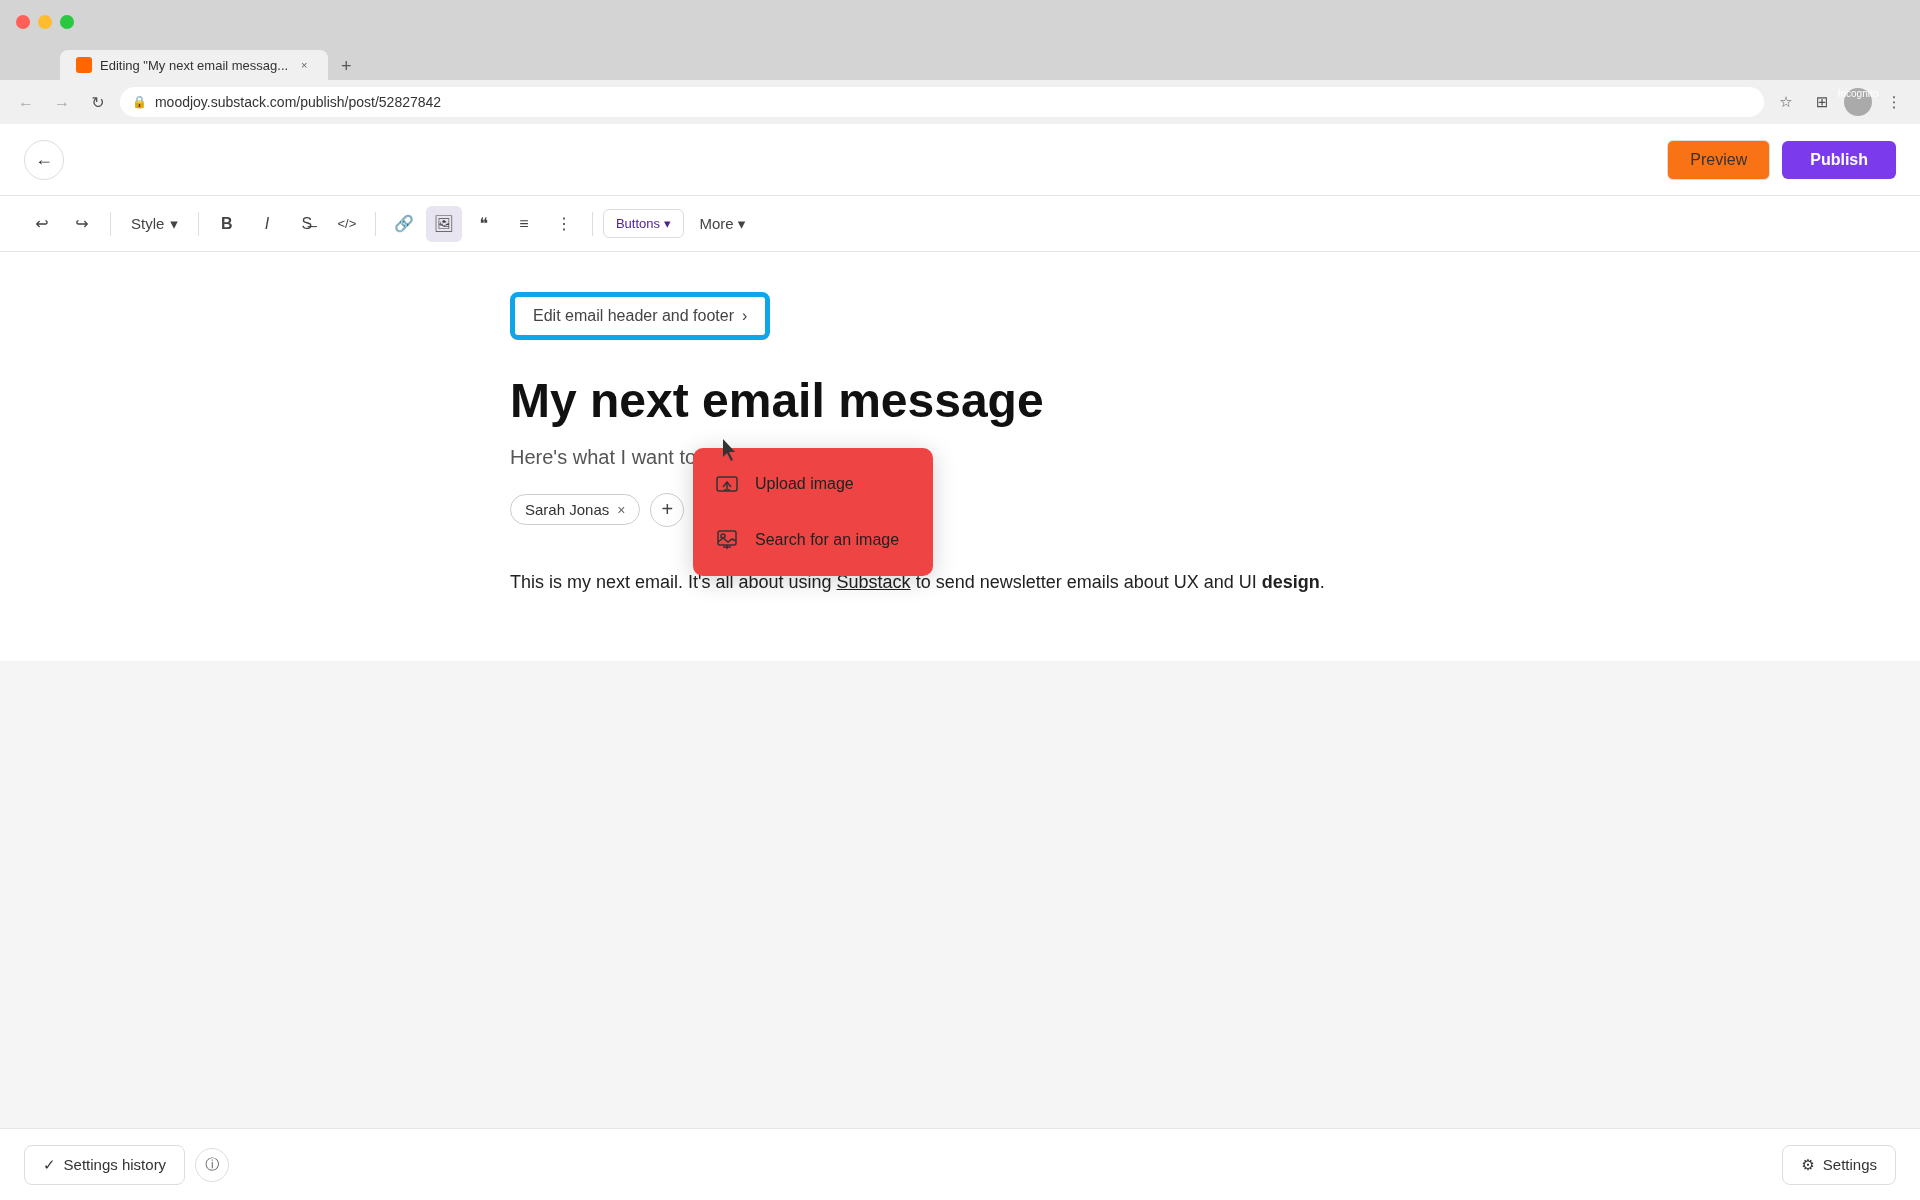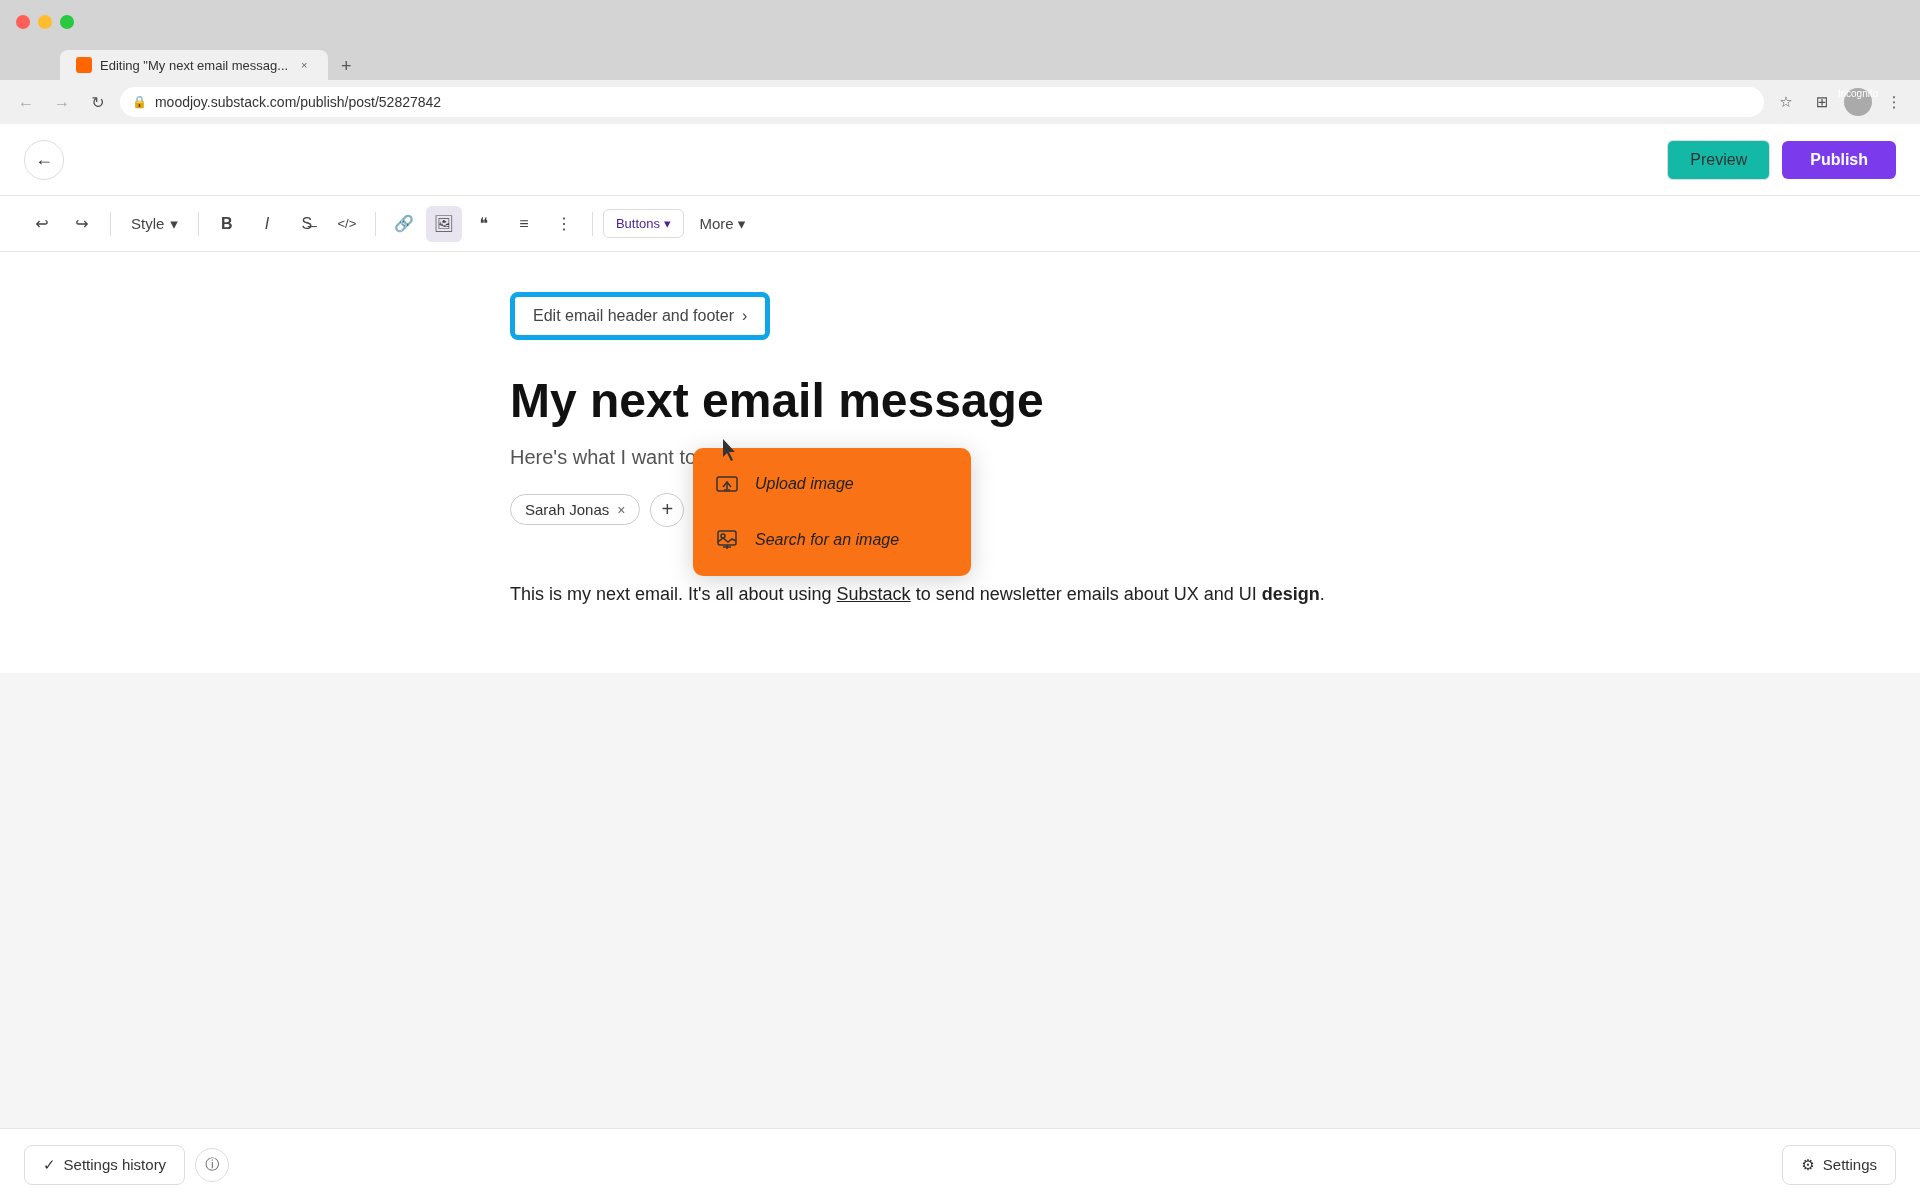--- a/index.html
+++ b/index.html
@@ -213,21 +213,21 @@
     .header-right {
       display: flex;
       align-items: center;
       gap: 12px;
     }
 
     .preview-btn {
       padding: 10px 22px;
       border: 1px solid #ddd;
       border-radius: 6px;
-      background: #14b8a6;
+      background: #f97316;
       font-size: 16px;
       cursor: pointer;
       color: #333;
     }
 
     .publish-btn {
       padding: 10px 28px;
       border-radius: 6px;
       background: #7c3aed;
       color: white;
@@ -337,21 +337,21 @@
     .post-subtitle {
       font-size: 20px;
       color: #555;
       margin-bottom: 24px;
     }
 
     .authors-row {
       display: flex;
       align-items: center;
       gap: 10px;
-      margin-bottom: 52px;
+      margin-bottom: 40px;
     }
 
     .author-tag {
       display: flex;
       align-items: center;
       gap: 8px;
       border: 1px solid #ccc;
       border-radius: 20px;
       padding: 6px 14px;
       font-size: 15px;
@@ -395,27 +395,26 @@
 
     .post-body .bold { font-weight: 700; }
 
     .post-body .underline { text-decoration: underline; }
 
     
     .image-dropdown {
       position: absolute;
       top: 196px;
       left: 693px;
-      background: #f97316;
+      background: #ef4444;
       border-radius: 10px;
       box-shadow: 0 4px 24px rgba(0,0,0,0.18);
       padding: 8px 0;
-      width: 278px;
+      width: 240px;
       z-index: 100;
-      font-style: italic;
     }
 
     .dropdown-item {
       display: flex;
       align-items: center;
       gap: 14px;
       padding: 14px 20px;
       cursor: pointer;
       font-size: 16px;
       color: #222;

